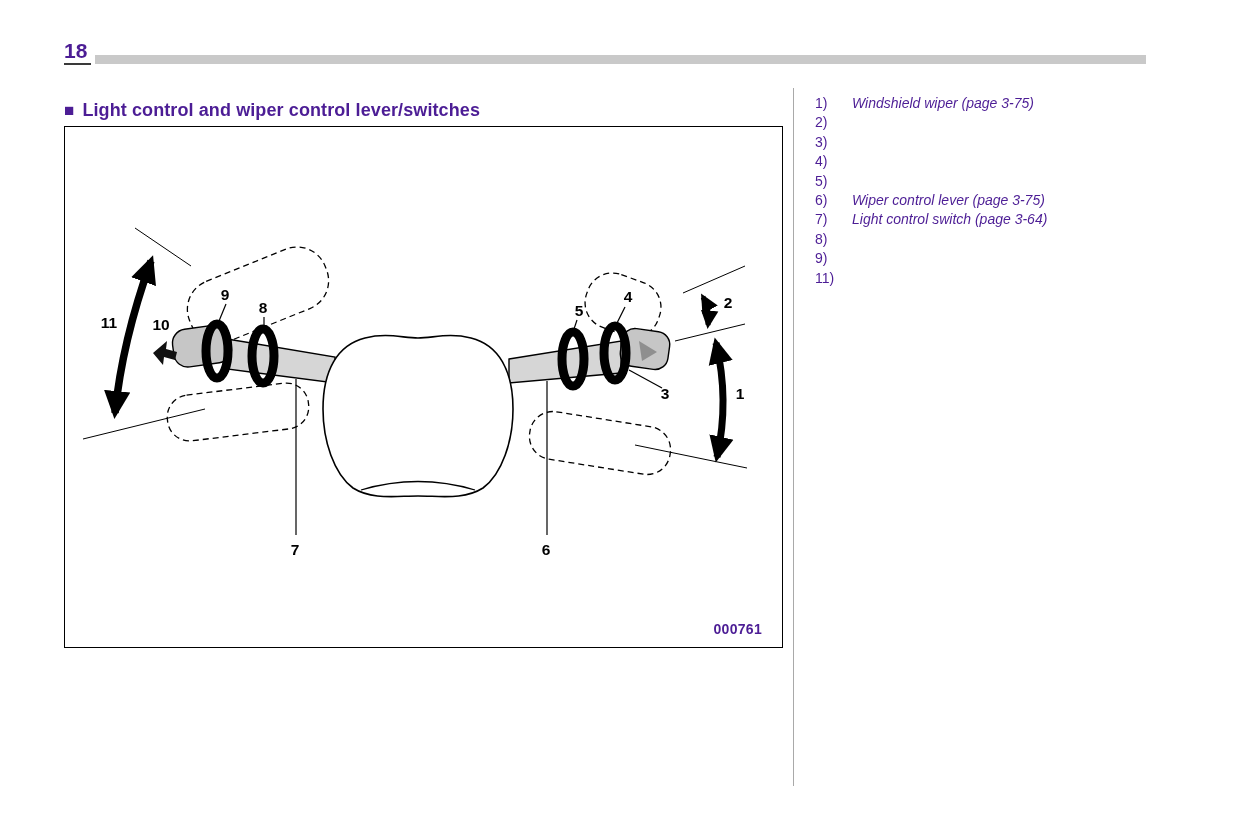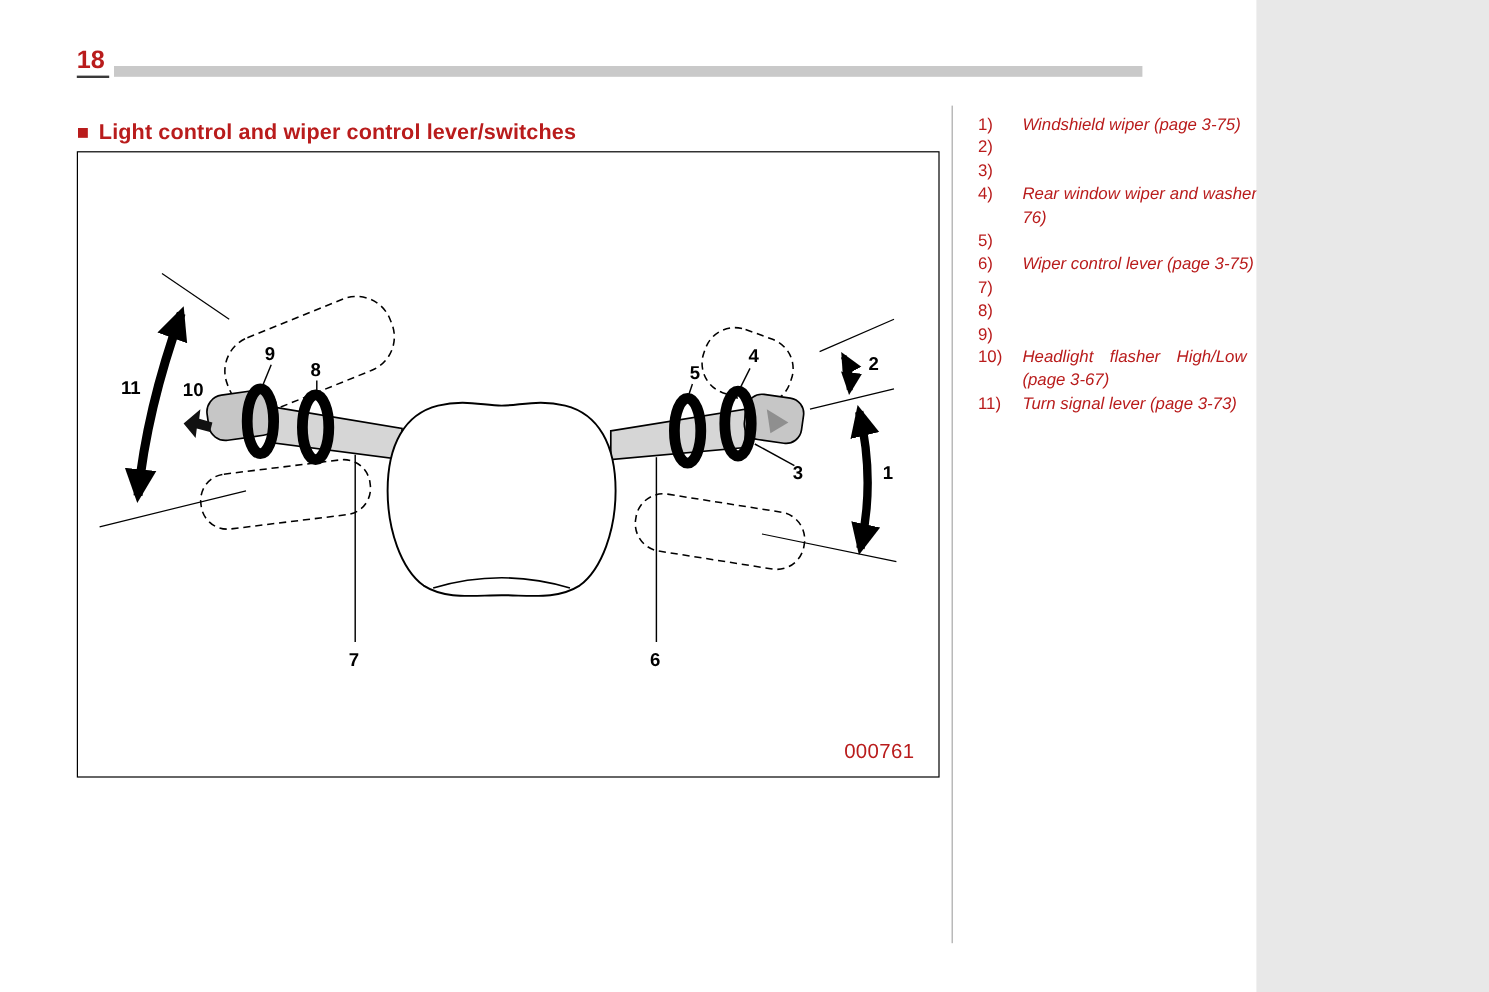--- a/index.html
+++ b/index.html
@@ -1,21 +1,21 @@
 <!DOCTYPE html>
 <html><head>
 <meta charset="utf-8">
 <style>
   html,body { margin:0; padding:0; background:#e8e8e8; }
   .page {
     position:relative;
-    width:1047px; height:827px;
+    width:1241px; height:827px;
     background:#ffffff;
     font-family:"Liberation Sans", sans-serif;
-    color:#b91c1c;
+    color:#4c1d95;
     overflow:hidden;
   }
   
   .page-header {
     position:absolute; left:64px; top:40px; right:95px;
     display:flex; align-items:flex-end;
   }
   .page-number {
     font-size:21px; font-weight:bold; line-height:1;
     padding:0 4px 2px 0;
@@ -34,21 +34,21 @@
   
   .figure {
     position:absolute; left:64px; top:126px;
     width:717px; height:520px;
     border:1.5px solid #000;
     background:#fff;
   }
   .figure svg { display:block; }
   .figure-code {
     position:absolute; right:20px; bottom:10px;
-    font-size:17px; letter-spacing:0.3px;
+    font-size:14px; letter-spacing:0.3px;font-weight:bold;
   }
   .fig-label {
     font-family:"Liberation Sans", sans-serif;
     font-size:15.5px; font-weight:bold; fill:#000;
     text-anchor:middle;
   }
   
   .divider {
     position:absolute; left:793px; top:88px;
     width:1px; height:698px; background:#a9a9a9;
@@ -166,41 +166,36 @@
       <span class="legend-txt">Windshield wiper (page&nbsp;3-75)</span>
     </div>
     <div class="legend-row">
       <span class="legend-num">2)</span>
     </div>
     <div class="legend-row">
       <span class="legend-num">3)</span>
     </div>
     <div class="legend-row">
       <span class="legend-num">4)</span>
-      <span class="legend-txt">Rear window wiper and washer switch (page&nbsp;3-76)</span>
     </div>
     <div class="legend-row">
       <span class="legend-num">5)</span>
     </div>
     <div class="legend-row">
       <span class="legend-num">6)</span>
       <span class="legend-txt">Wiper control lever (page&nbsp;3-75)</span>
     </div>
     <div class="legend-row">
       <span class="legend-num">7)</span>
+      <span class="legend-txt">Light control switch (page&nbsp;3-64)</span>
     </div>
     <div class="legend-row">
       <span class="legend-num">8)</span>
     </div>
     <div class="legend-row">
       <span class="legend-num">9)</span>
     </div>
     <div class="legend-row">
-      <span class="legend-num">10)</span>
-      <span class="legend-txt">Headlight flasher High/Low beam change (page&nbsp;3-67)</span>
-    </div>
-    <div class="legend-row">
       <span class="legend-num">11)</span>
-      <span class="legend-txt">Turn signal lever (page&nbsp;3-73)</span>
     </div>
   </div>
 
 </div>
 
 </body></html>

